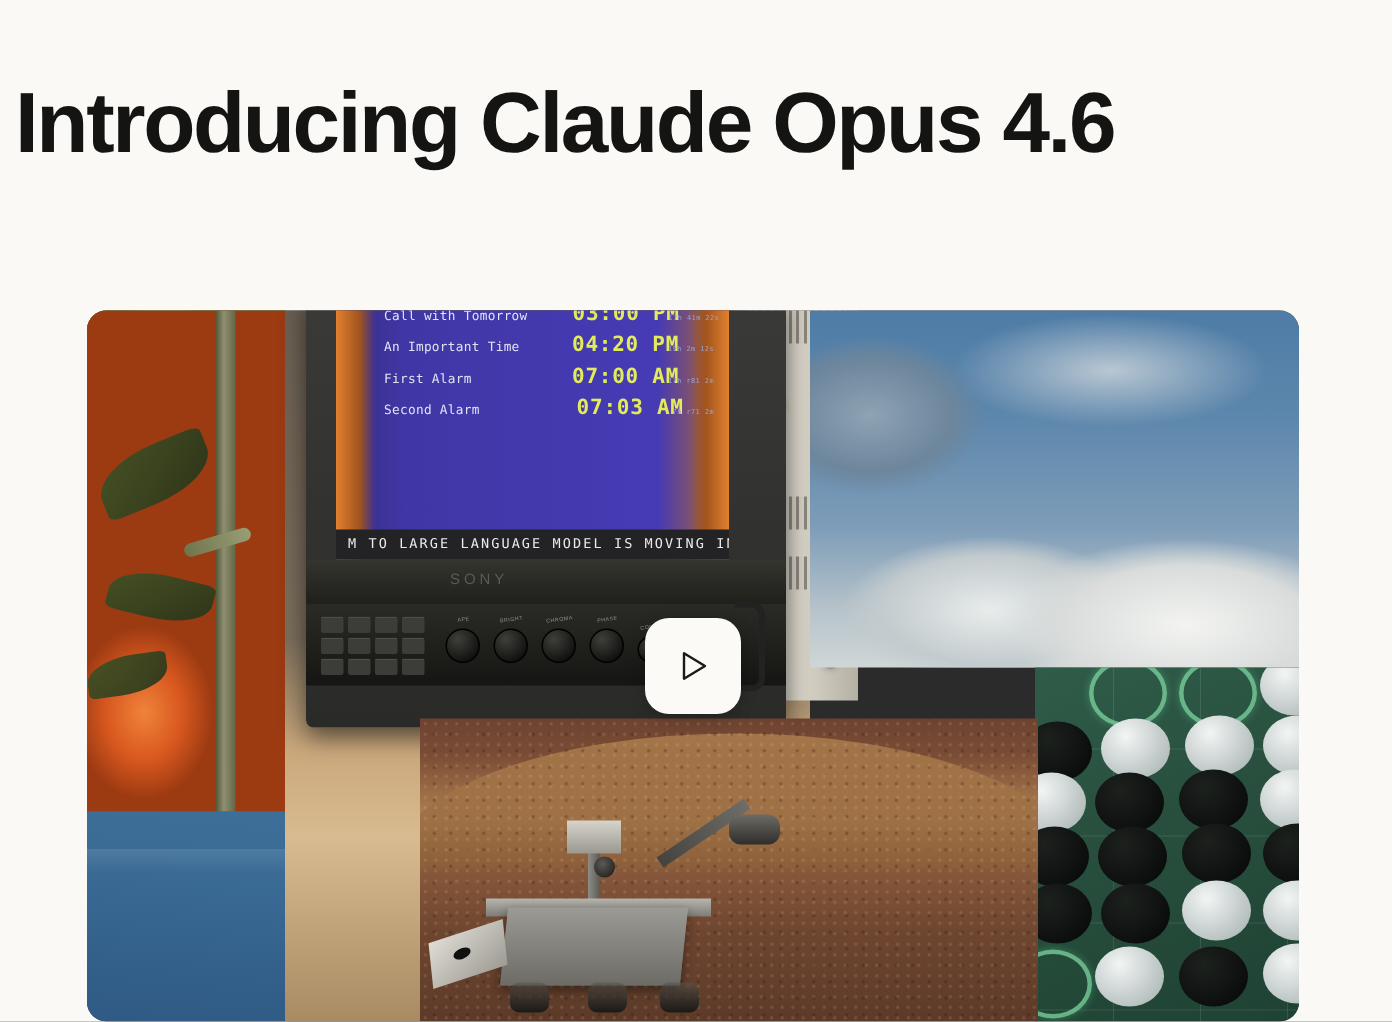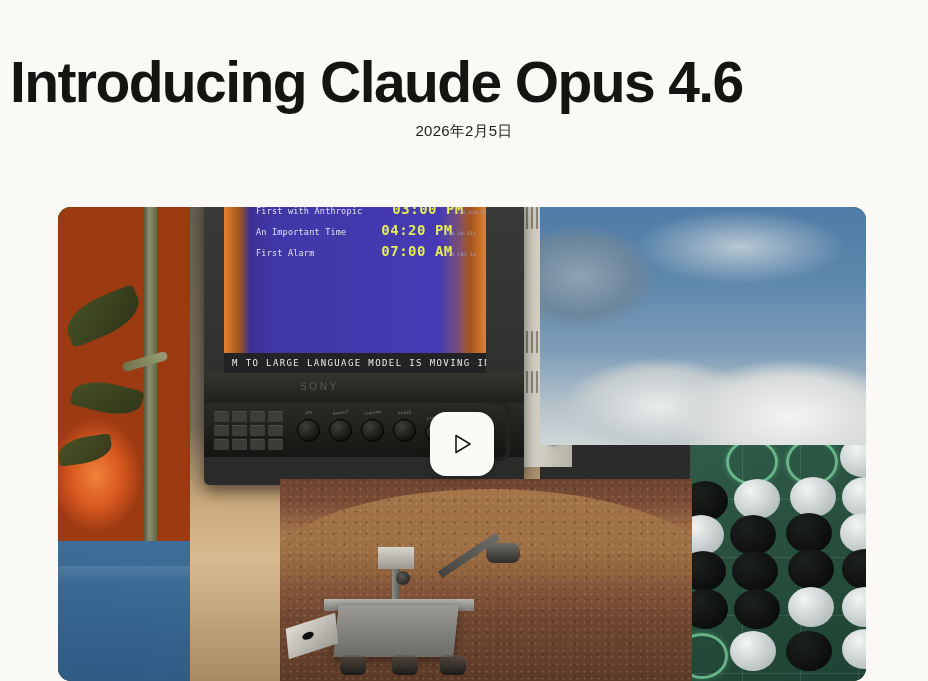--- a/index.html
+++ b/index.html
@@ -398,21 +398,20 @@
   }
   .play-button svg { display: block; }
 </style>
 </head>
 <body>
 
 <div class="page">
 
   <h1 class="headline">Introducing Claude Opus 4.6</h1>
 
-  <div class="pubdate">2026年2月5日</div>
 
   <div class="media-card">
     <div class="media-inner">
 
       <div class="tile-tomato">
         <div class="leaf l1"></div>
         <div class="leaf l2"></div>
         <div class="leaf l3"></div>
         <div class="vine-stem"></div>
       </div>
@@ -430,33 +429,38 @@
         </div>
 
         <div class="monitor">
 
           <div class="crt-screen">
             <div class="crt-glow-l"></div>
             <div class="crt-glow-r"></div>
 
             <div class="alarm-list">
               <div class="alarm-row">
-                <span class="alarm-label">First with Anthropic</span>
+                <span class="alarm-label">Call with Tomorrow</span>
                 <span class="alarm-time">03:00 PM</span>
                 <span class="alarm-meta">17h 41m 22s</span>
               </div>
               <div class="alarm-row">
                 <span class="alarm-label">An Important Time</span>
                 <span class="alarm-time">04:20 PM</span>
                 <span class="alarm-meta">19h 2m 12s</span>
               </div>
               <div class="alarm-row">
                 <span class="alarm-label">First Alarm</span>
                 <span class="alarm-time">07:00 AM</span>
                 <span class="alarm-meta">17h r81 2m</span>
+              </div>
+              <div class="alarm-row">
+                <span class="alarm-label">Second Alarm</span>
+                <span class="alarm-time">07:03 AM</span>
+                <span class="alarm-meta">7h r71 2m</span>
               </div>
             </div>
 
             <div class="crt-ticker">M TO LARGE LANGUAGE MODEL IS MOVING IN FROM</div>
           </div>
 
           <div class="bezel-bottom"></div>
           <div class="sony-logo">SONY</div>
 
           <div class="control-strip">

